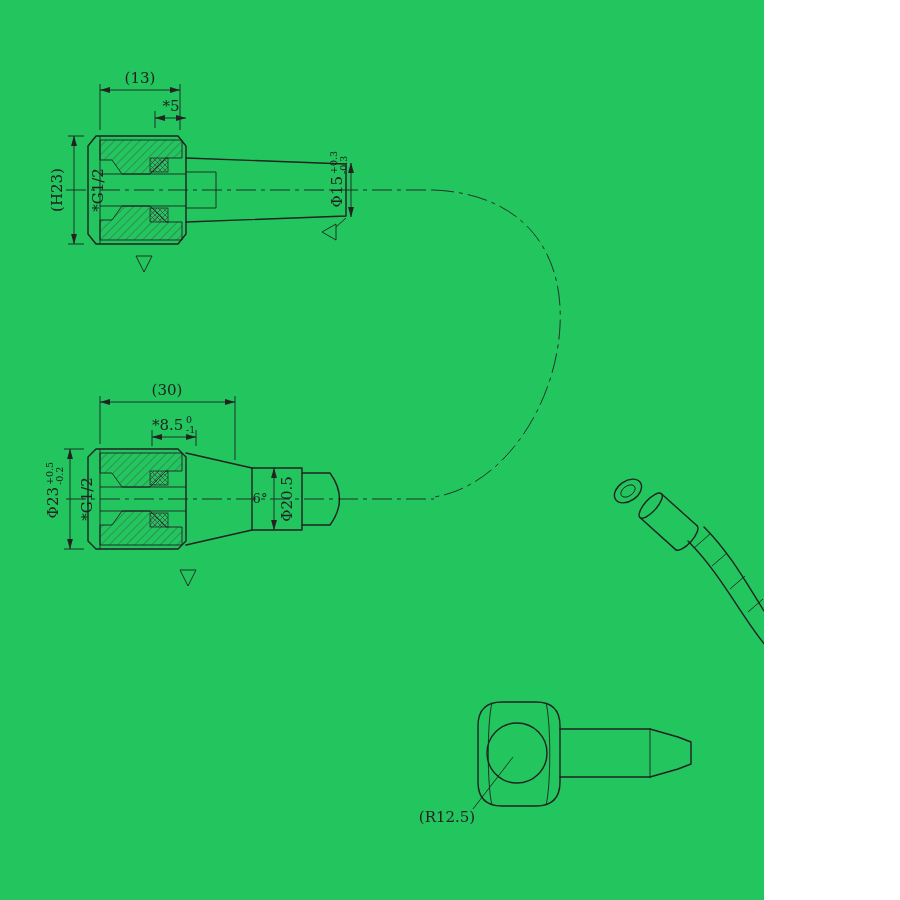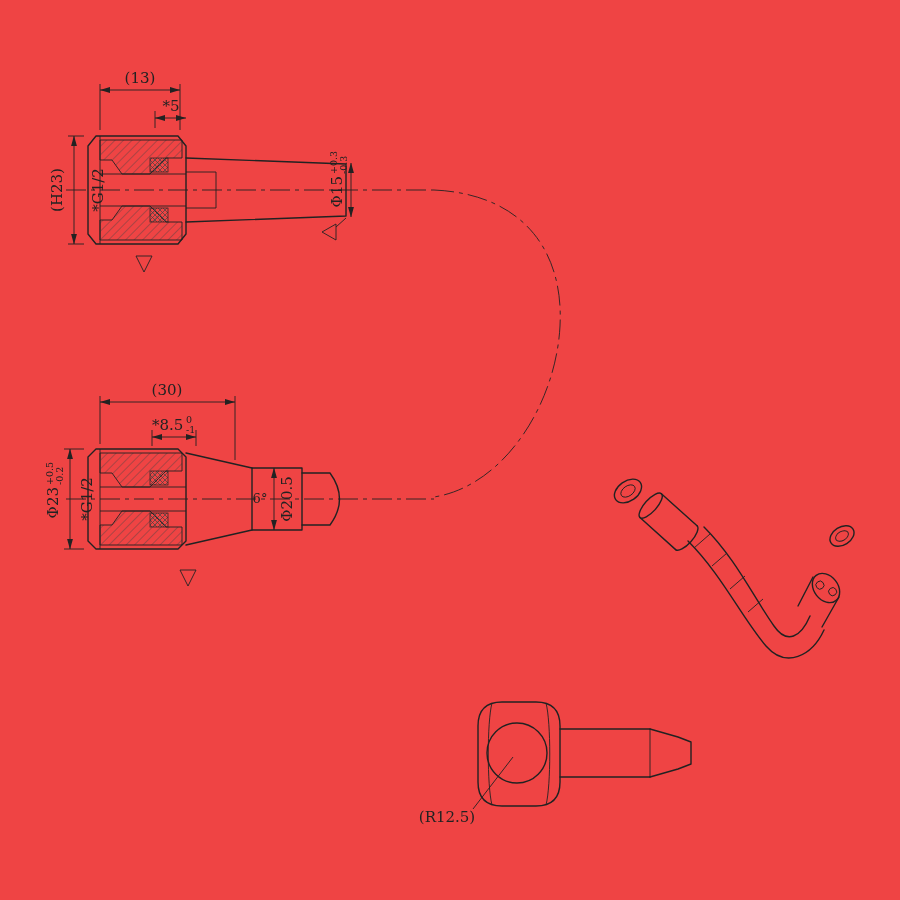--- a/index.html
+++ b/index.html
@@ -1,17 +1,17 @@
 <!DOCTYPE html>
 <html><head>
 <meta charset="utf-8">
 <style>
   html, body { margin: 0; padding: 0; background: #ffffff; }
   .canvas {
-    width: 900px; height: 900px; background: #ef4444;
+    width: 764px; height: 900px; background: #22c55e;
     position: relative; overflow: hidden;
   }
   svg { display: block; }
   text {
     font-family: "DejaVu Serif", "Liberation Serif", serif;
     font-size: 15px; fill: #222222;
   }
   .tol  { font-size: 9.5px; }
   .small{ font-size: 13px; }
   .ln   { fill: none; stroke: #222222; stroke-width: 1.4; stroke-linejoin: round; stroke-linecap: round; }

